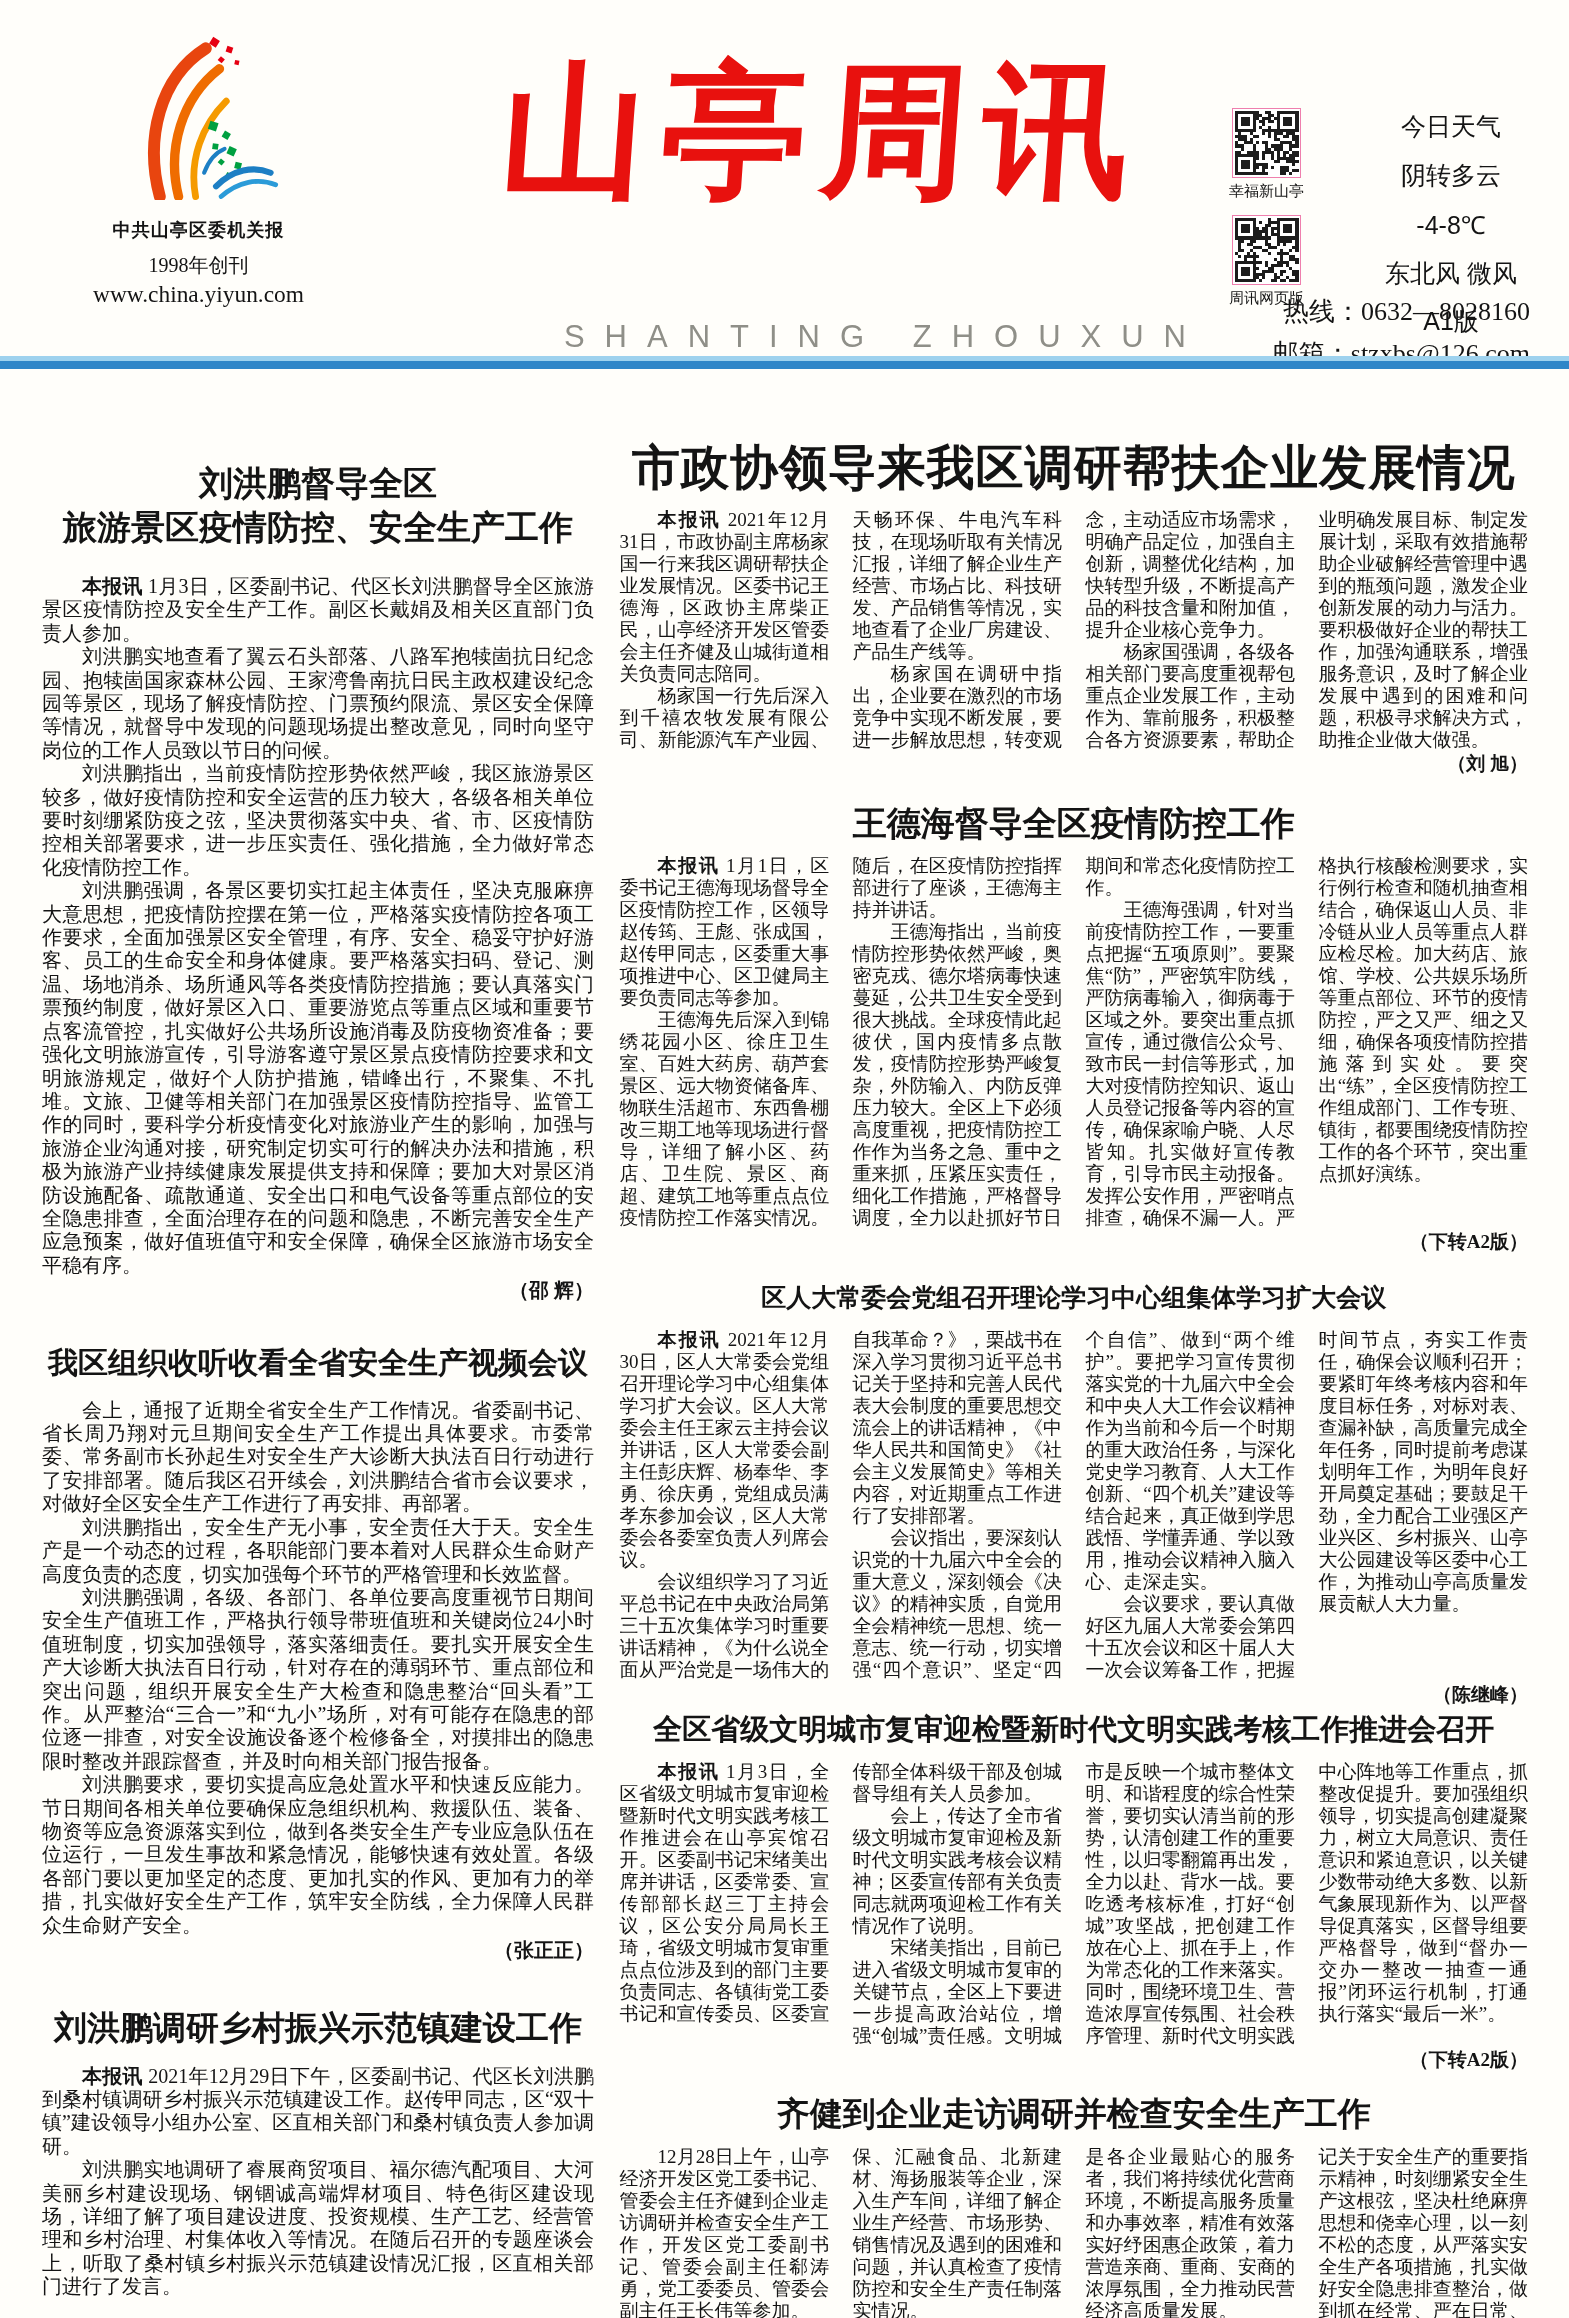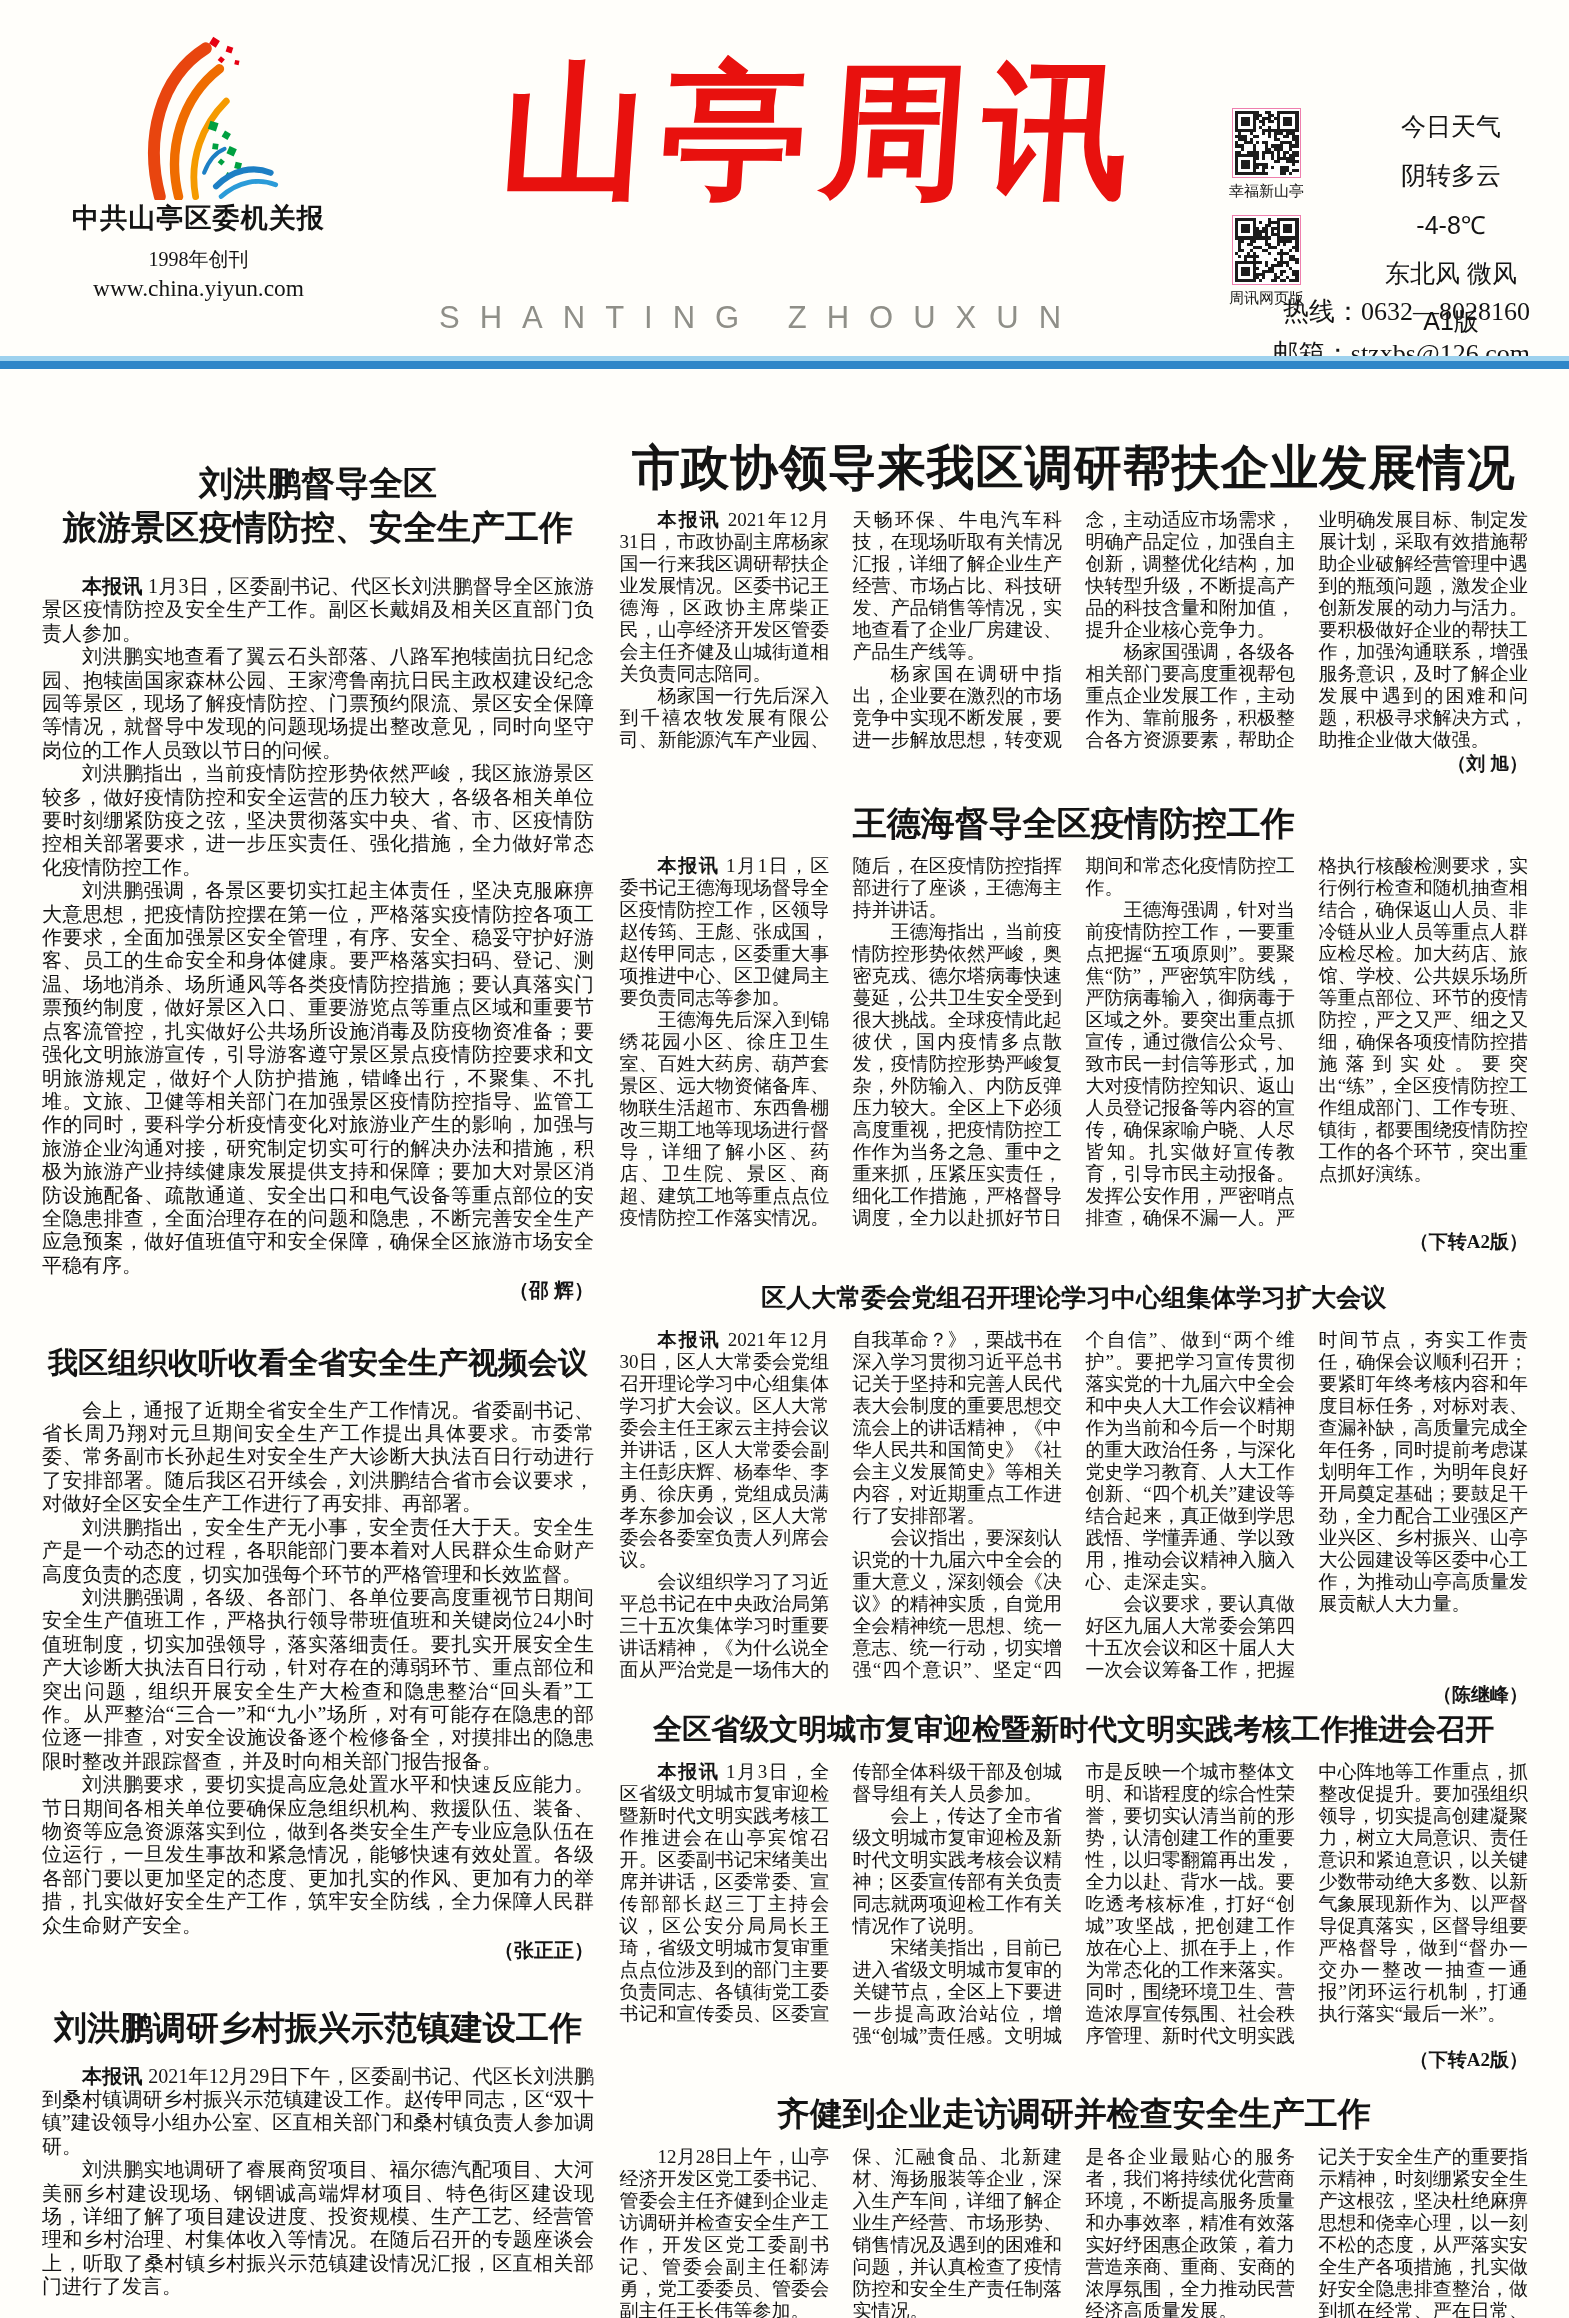--- a/index.html
+++ b/index.html
@@ -3,27 +3,27 @@
 <meta charset="utf-8">
 <style>
   html,body{margin:0;padding:0;}
   body{width:1570px;background:#fffefa;color:#141414;font-family:"Liberation Serif",serif;}
   .page{position:relative;width:1570px;min-height:2319px;overflow:hidden;background:#fffefa;}
 
   
   .masthead{position:relative;height:371px;}
   .logo-block{position:absolute;left:47px;top:33px;width:303px;text-align:center;}
   .logo-block svg{display:block;margin:0 auto;}
-  .org-line{font-size:27px;font-weight:bold;font-family:"Liberation Sans",sans-serif;margin-top:0;letter-spacing:1.1px;}
+  .org-line{font-size:18px;font-weight:bold;font-family:"Liberation Sans",sans-serif;margin-top:18px;letter-spacing:1.1px;}
   .founded{font-size:20px;margin-top:10px;}
   .website{font-size:23.4px;margin-top:2px;}
   .paper-title{position:absolute;left:439px;top:49px;width:767px;text-align:center;
     font-size:146px;line-height:1.12;font-weight:bold;color:#e8110e;
     font-family:"DejaVu Serif",serif;letter-spacing:14.5px;transform:skewX(-4deg);}
-  .paper-pinyin{position:absolute;left:439px;top:300px;width:767px;text-align:left;
+  .paper-pinyin{position:absolute;left:439px;top:319px;width:767px;text-align:right;
     font-size:31px;letter-spacing:20px;color:#8f8f88;font-family:"Liberation Sans",sans-serif;}
   .qr-block{position:absolute;left:1222px;top:106px;width:89px;}
   .qr-item{margin-bottom:12.2px;text-align:center;}
   .qr-frame{display:inline-block;border:1.7px solid #ef7fae;padding:1.7px;background:#fff;}
   .qr-grid{display:grid;grid-template-columns:repeat(21,1fr);grid-template-rows:repeat(21,1fr);
     width:64px;height:64px;background:#fff;}
   .qc{background:transparent;}
   .qc.on{background:#1c1c1c;}
   .qr-label{font-size:15px;margin-top:4.4px;}
   .weather{position:absolute;left:1343px;top:110px;width:216px;text-align:center;

